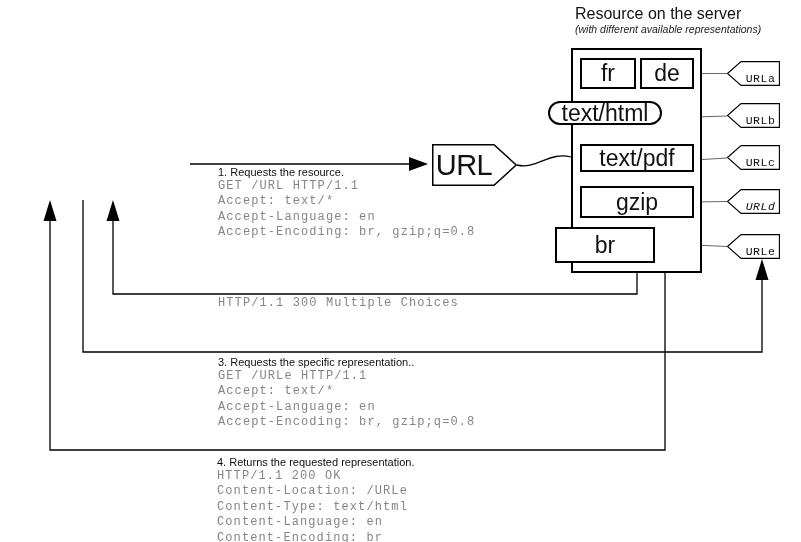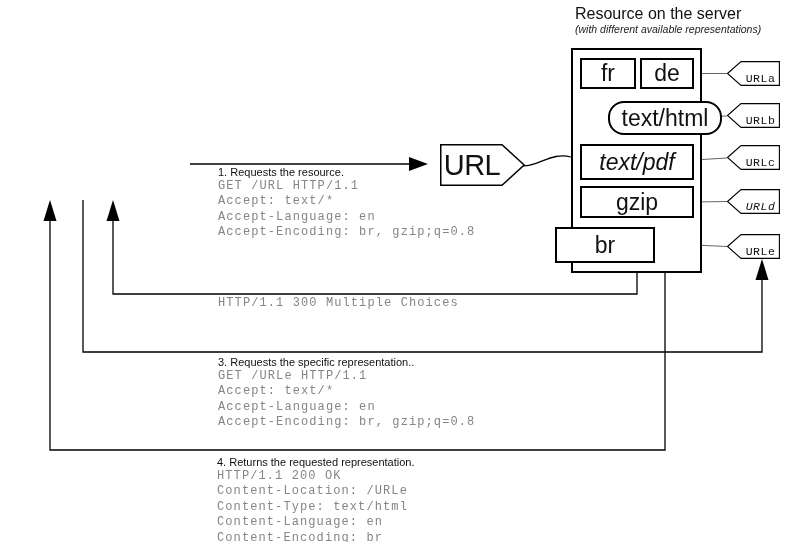--- a/index.html
+++ b/index.html
@@ -31,35 +31,35 @@
     border: 2px solid #000;
     background: #fff;
     display: flex;
     align-items: center;
     justify-content: center;
     font-size: 23px;
     color: #111;
   }
   #rep-fr   { left: 580px; top: 58px;  width: 56px;  height: 31px; }
   #rep-de   { left: 640px; top: 58px;  width: 54px;  height: 31px; }
-  #rep-html { left: 608px; top: 101px; width: 114px; height: 34px; border-radius: 16px; }
-  #rep-pdf  { left: 580px; top: 144px; width: 114px; height: 36px; font-style: italic; }
+  #rep-html { left: 548px; top: 101px; width: 114px; height: 24px; border-radius: 16px; }
+  #rep-pdf  { left: 580px; top: 144px; width: 114px; height: 28px; }
   #rep-gzip { left: 580px; top: 186px; width: 114px; height: 32px; }
   #rep-br   { left: 555px; top: 227px; width: 100px; height: 36px; }
 
   #title {
     position: absolute; left: 575px; top: 5px;
     font-size: 16px; color: #111; white-space: nowrap;
   }
   #subtitle {
     position: absolute; left: 575px; top: 23px;
     font-size: 10.5px; font-style: italic; color: #222; white-space: nowrap;
   }
 
-  #url-node { position: absolute; left: 432px; top: 144px; width: 85px; height: 42px; margin-left: 8px; }
+  #url-node { position: absolute; left: 432px; top: 144px; width: 85px; height: 42px; }
   #url-node svg { position: absolute; left: 0; top: 0; }
   #url-node .url-label {
     position: absolute; left: 0; top: 0; width: 64px; height: 42px;
     display: flex; align-items: center; justify-content: center;
     font-size: 29px; letter-spacing: -0.5px; color: #111;
   }
 
   .url-tag { position: absolute; width: 53px; height: 25px; }
   .url-tag svg { position: absolute; left: 0; top: 0; }
   .url-tag .tag-label {

